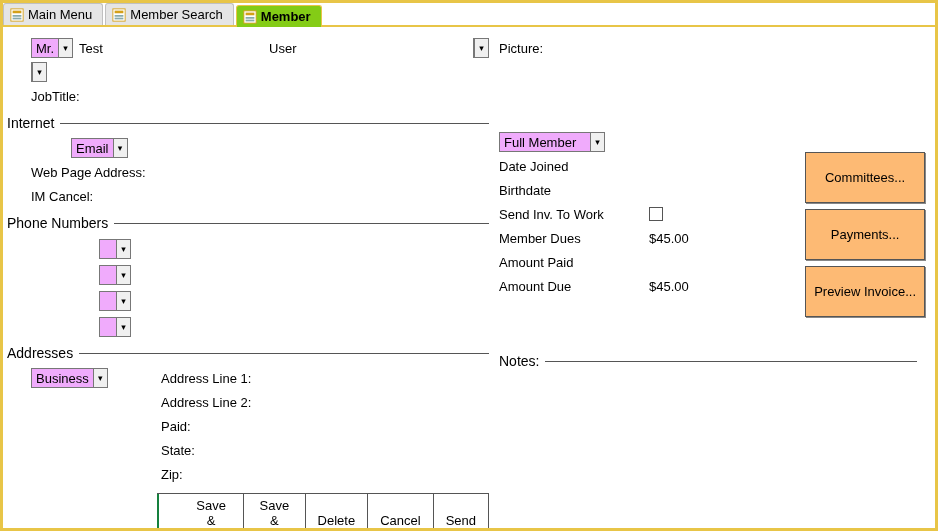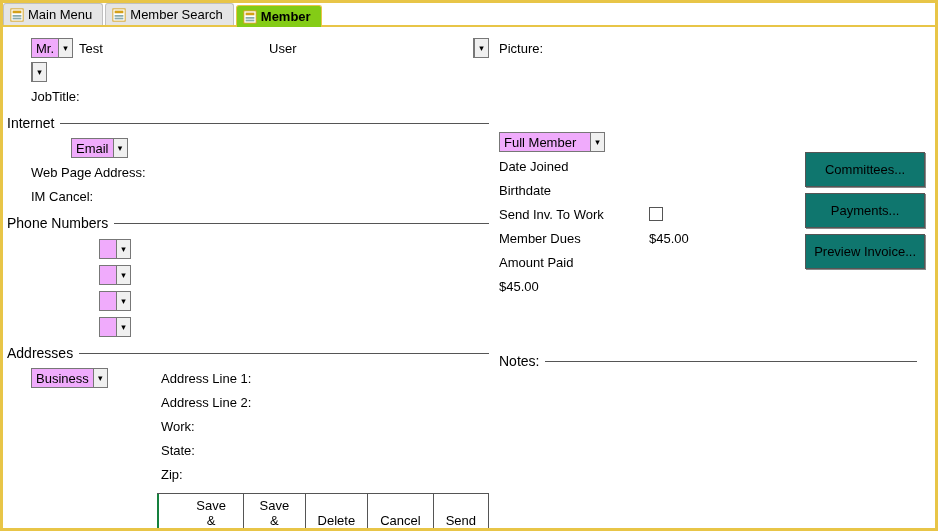--- a/index.html
+++ b/index.html
@@ -19,21 +19,21 @@
     .combo { display: inline-flex; align-items: center; border: 1px solid #777; height: 20px; background: #f0abfc; }
     .combo-text { padding: 0 4px; min-width: 16px; }
     .combo-btn { width: 14px; height: 18px; background: #f0f0f0; border-left: 1px solid #777; display: flex; align-items: center; justify-content: center; cursor: pointer; }
     .combo-btn::after { content: "▾"; font-size: 9px; line-height: 1; }
     
     .section-title { font-size: 14px; padding-right: 6px; }
     .section-line { flex: 1; height: 1px; background: #555; }
     .section-header { display: flex; align-items: center; margin: 8px 0 6px 0; }
     
     .right-buttons { position: absolute; right: 10px; top: 125px; display: flex; flex-direction: column; gap: 6px; }
-    .btn { border: 1px solid #555; background: #0f766e; padding: 9px 8px; min-width: 100px; text-align: center; cursor: pointer; box-shadow: 1px 1px 0 #888; }
+    .btn { border: 1px solid #555; background: #fdba74; padding: 17px 8px; min-width: 100px; text-align: center; cursor: pointer; box-shadow: 1px 1px 0 #888; }
     
     .checkbox { width: 14px; height: 14px; border: 1px solid #555; display: inline-block; }
     
     .footer-buttons { display: flex; border-top: 1px solid #555; margin-top: 6px; }
     .footer-btn { border: none; border-right: 1px solid #555; background: #fff; padding: 4px 12px; cursor: pointer; }
     .footer-btn:first-child { border-left: 2px solid #15803d; padding-left: 32px; }
     
     .left-col { padding-right: 10px; }
     .right-col { padding-left: 0; }
     
@@ -152,21 +152,21 @@
         </div>
       </div>
       <div>
         <div class="row">
             <span class="label">Address Line 1:</span>
           </div>
         <div class="row">
             <span class="label">Address Line 2:</span>
           </div>
         <div class="row">
-            <span class="label">Work:</span>
+            <span class="label">Paid:</span>
           </div>
         <div class="row">
             <span class="label">State:</span>
           </div>
         <div class="row">
             <span class="label">Zip:</span>
           </div>
       </div>
     </div>
 
@@ -202,20 +202,21 @@
       <span class="checkbox"></span>
     </div>
     <div class="row">
       <span class="label" style="width:150px;">Member Dues</span>
       <span>$45.00</span>
     </div>
     <div class="row">
         <span class="label">Amount Paid</span>
       </div>
     <div class="row">
+      <span class="label" style="width:150px;">Amount Due</span>
       <span>$45.00</span>
     </div>
 
     <div style="height:46px;"></div>
     <div class="section-header">
       <span class="section-title">Notes:</span>
       <span class="section-line"></span>
     </div>
   </div>
 

